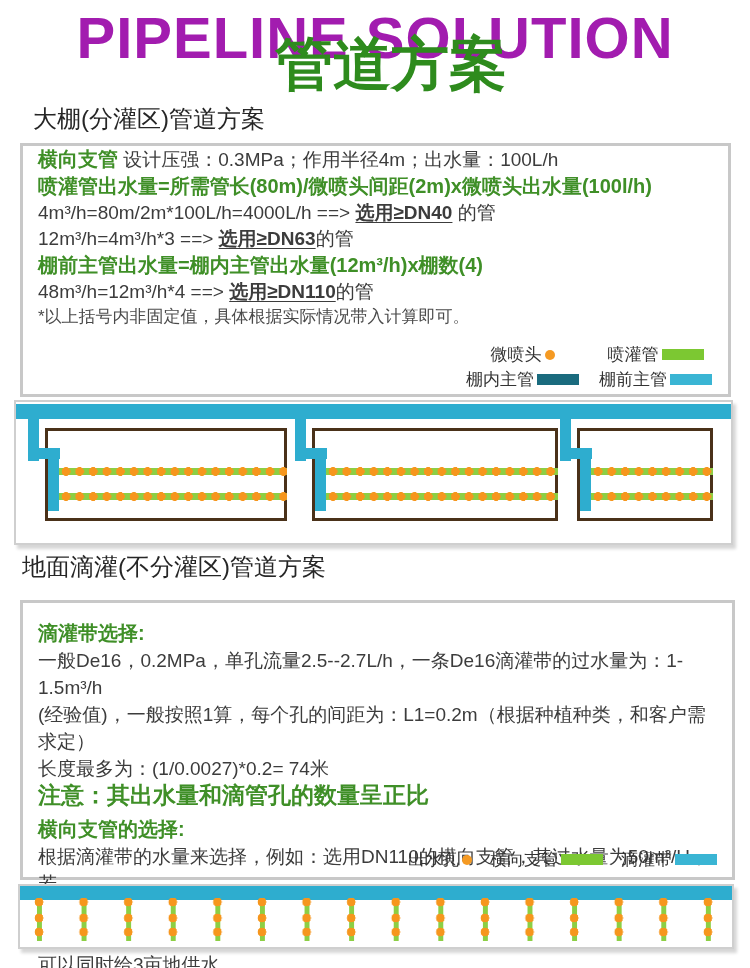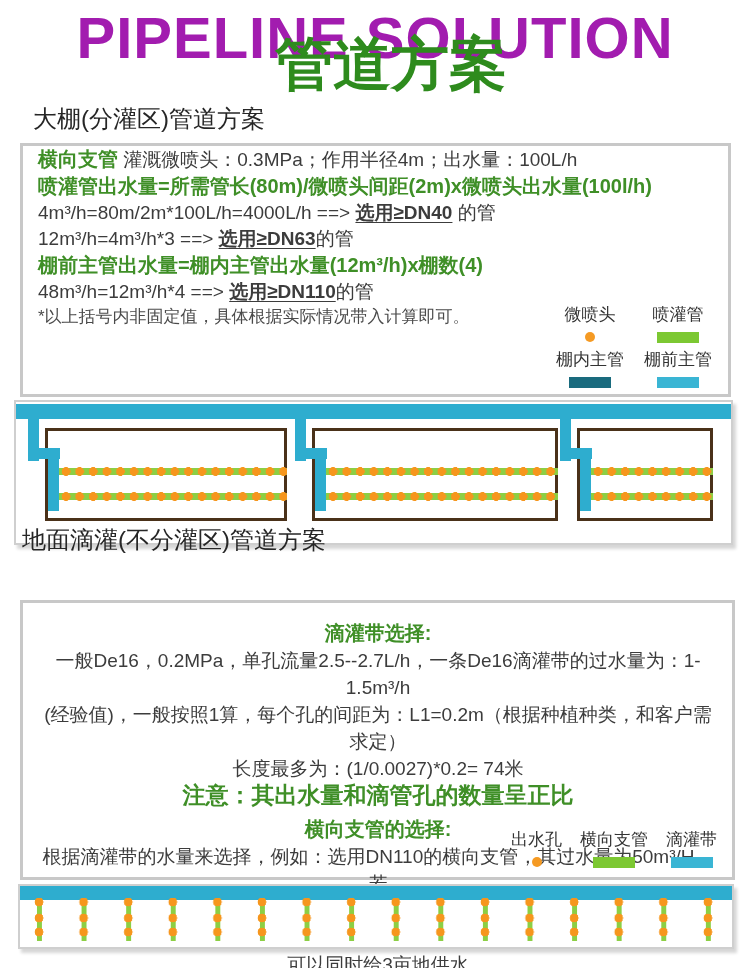--- a/index.html
+++ b/index.html
@@ -8,41 +8,41 @@
     width:750px; height:968px; position:relative; background:#ffffff;
     font-family:"Liberation Sans","DejaVu Sans",sans-serif; overflow:hidden;
   }
   
   .watermark{ position:absolute; top:4px; left:0; width:100%; text-align:center;
     font-size:58px; font-weight:700; letter-spacing:1px; color:#a21caf; white-space:nowrap; }
   .main-title{ position:absolute; top:26px; left:16px; width:100%; text-align:center;
     font-size:58px; font-weight:700; color:#2e8b1d; margin:0; }
   .sec{ position:absolute; font-size:24px; color:#262626; margin:0; font-weight:400; }
   .sec1{ left:33px; top:103px; }
-  .sec2{ left:22px; top:524px; }
+  .sec2{ left:22px; top:551px; }
   
   .infobox{ position:absolute; background:#fff; border:3px solid #c8c8c8; padding:0 14px 0 15px; }
   .box1{ left:20px; top:143px; width:711px; height:254px; }
-  .box2{ left:20px; top:600px; width:715px; height:280px;text-align:center; }
+  .box2{ left:20px; top:600px; width:715px; height:280px; }
   .infobox p{ margin:0; }
   .t-body{ font-size:19px; color:#3c3c3c; }
   .t-green{ font-size:20px; font-weight:700; color:#3f8f27; }
   .t-foot{ font-size:17px; color:#4a4a4a; }
   .g-label{ font-size:20px; font-weight:700; color:#3f8f27; }
   .u{ font-weight:700; text-decoration:underline; text-underline-offset:3px; }
   .b1-row1{ margin-top:13px; }
   .b1-f{ margin-top:11px; }
   .b1-c{ margin-top:5px; }
   .b1-foot{ margin-top:10px; }
   .box2 .sub{ margin-top:17px; }
   .box2 .sub2{ margin-top:7px; }
   .box2 .t-body{ line-height:27px; }
   .box2 .note{ font-size:23px; font-weight:700; color:#3f8f27; line-height:27px; }
   
-  .legend-item{ display:flex; flex-direction:column; align-items:center; gap:9px;
+  .legend-item{ display:flex; flex-direction:row; align-items:center; gap:3px;
     font-size:17px; color:#333; line-height:1; }
   .sw-bar{ width:42px; height:11px; }
   .sw-dot{ width:10px; height:10px; border-radius:50%; }
   .legend1{ position:absolute; right:16px; bottom:6px; display:grid;
     grid-template-columns:auto auto; gap:8px 20px; justify-items:center; }
   .legend2{ position:absolute; right:15px; bottom:9px; display:flex; gap:18px; }
   
   .diagram{ position:absolute; background:#fff; border:2px solid #cfcfcf;
     box-shadow:3px 4px 3px rgba(0,0,0,0.16); }
   .d1{ left:14px; top:400px; width:719px; height:145px; }
@@ -74,21 +74,21 @@
 <body>
 
 <div>
 
   <div class="watermark">PIPELINE SOLUTION</div>
   <h1 class="main-title">管道方案</h1>
 
   <h2 class="sec sec1">大棚(分灌区)管道方案</h2>
 
   <div class="infobox box1">
-    <p class="b1-row1 t-body"><span class="g-label">横向支管</span><span> 灌溉微喷头：0.3MPa；作用半径4m；出水量：100L/h</span></p>
+    <p class="b1-row1 t-body"><span class="g-label">横向支管</span><span> 设计压强：0.3MPa；作用半径4m；出水量：100L/h</span></p>
     <p class="b1-f t-green">喷灌管出水量=所需管长(80m)/微喷头间距(2m)x微喷头出水量(100l/h)</p>
     <p class="b1-c t-body"><span>4m³/h=80m/2m*100L/h=4000L/h ==&gt;  </span><span class="u">选用≥DN40</span><span> 的管</span></p>
     <p class="b1-c t-body"><span>12m³/h=4m³/h*3 ==&gt;  </span><span class="u">选用≥DN63</span><span>的管</span></p>
     <p class="b1-f t-green">棚前主管出水量=棚内主管出水量(12m³/h)x棚数(4)</p>
     <p class="b1-c t-body"><span>48m³/h=12m³/h*4 ==&gt;  </span><span class="u">选用≥DN110</span><span>的管</span></p>
     <p class="b1-foot t-foot">*以上括号内非固定值，具体根据实际情况带入计算即可。</p>
 
     <div class="legend1">
       <div class="legend-item">
         <span>微喷头</span>

